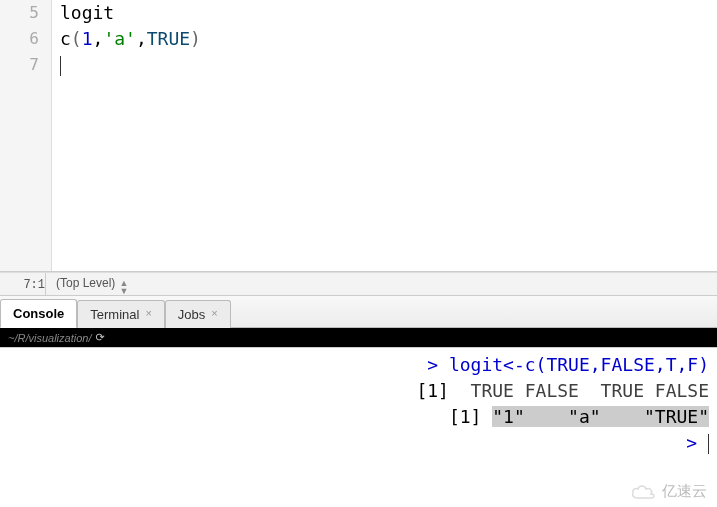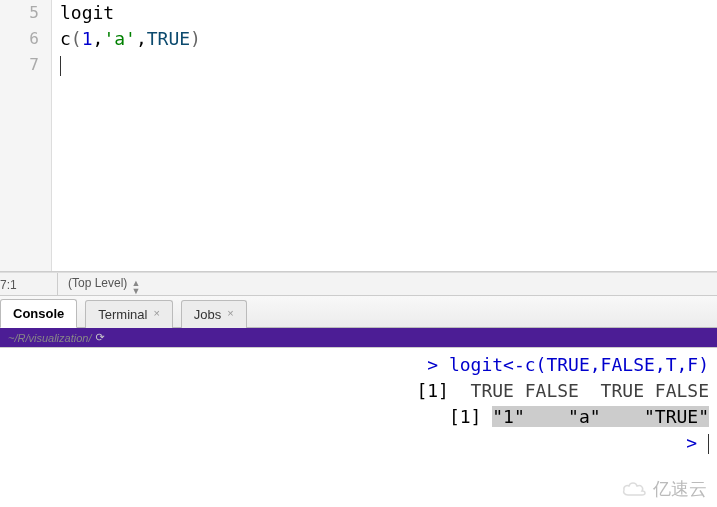--- a/index.html
+++ b/index.html
@@ -55,25 +55,26 @@
       background: #f3f3f3;
       border-top: 1px solid #ddd;
       border-bottom: 1px solid #ccc;
       display: flex;
       align-items: center;
       font-size: 12px;
       color: #555;
       font-family: "Segoe UI", Arial, sans-serif;
     }
     .status-pos {
-      width: 58px;
-      text-align: left;
+      width: 46px;
+      text-align: right;
       border-right: 1px solid #ccc;
       height: 100%;
       line-height: 24px;
+      font-family: Liberation Mono, monospace;
     }
     .status-scope {
       padding-left: 10px;
       height: 100%;
       line-height: 24px;
       display: flex;
       align-items: flex-end;
       gap: 4px;
     }
     .sort-icon {
@@ -88,42 +89,42 @@
       display: flex;
       align-items: flex-end;
       font-family: "Segoe UI", Arial, sans-serif;
       font-size: 13px;
     }
     .tab {
       padding: 6px 12px 6px 12px;
       border: 1px solid #bbb;
       border-bottom: none;
       background: #ececec;
-      margin-right: 8px;
+      margin-right: 0;
       color: #333;
       display: flex;
       align-items: flex-start;
       gap: 6px;
       border-radius: 3px 3px 0 0;
       position: relative;
       top: 1px;
     }
     .tab.active {
       background: #fff;
       font-weight: bold;
       color: #000;
       border-bottom: 1px solid #fff;
     }
     .tab-close {
       color: #999;
       font-size: 11px;
     }
     .path-bar {
       height: 20px;
-      background: #4c1d95;
+      background: #000000;
       border-bottom: 1px solid #ccc;
       font-size: 11px;
       color: #888;
       padding-left: 8px;
       display: flex;
       align-items: center;
       gap: 4px;
       font-family: "Segoe UI", Arial, sans-serif;
       font-style: italic;
     }
@@ -144,21 +145,21 @@
     }
     .watermark {
       position: absolute;
       right: 10px;
       bottom: 6px;
       display: flex;
       align-items: center;
       gap: 4px;
       color: #bbb;
       font-family: Arial, sans-serif;
-      font-size: 18px;
+      font-size: 15px;
     }
     .watermark svg { opacity: 0.5; }
     .refresh-icon { color: #ccc; font-style: normal; }
   </style>
 </head>
 <body>
 
 <div class="editor-pane">
   <div class="gutter">
     <div>5</div>

